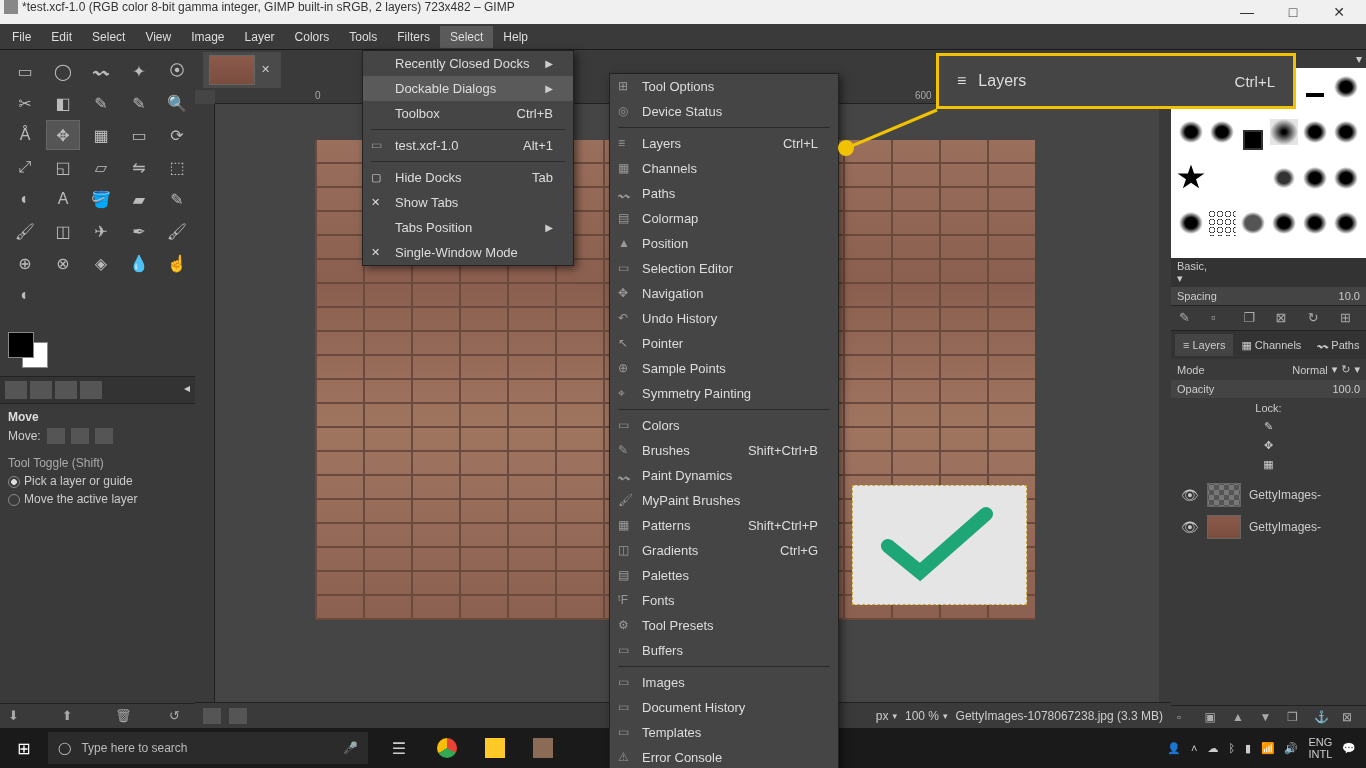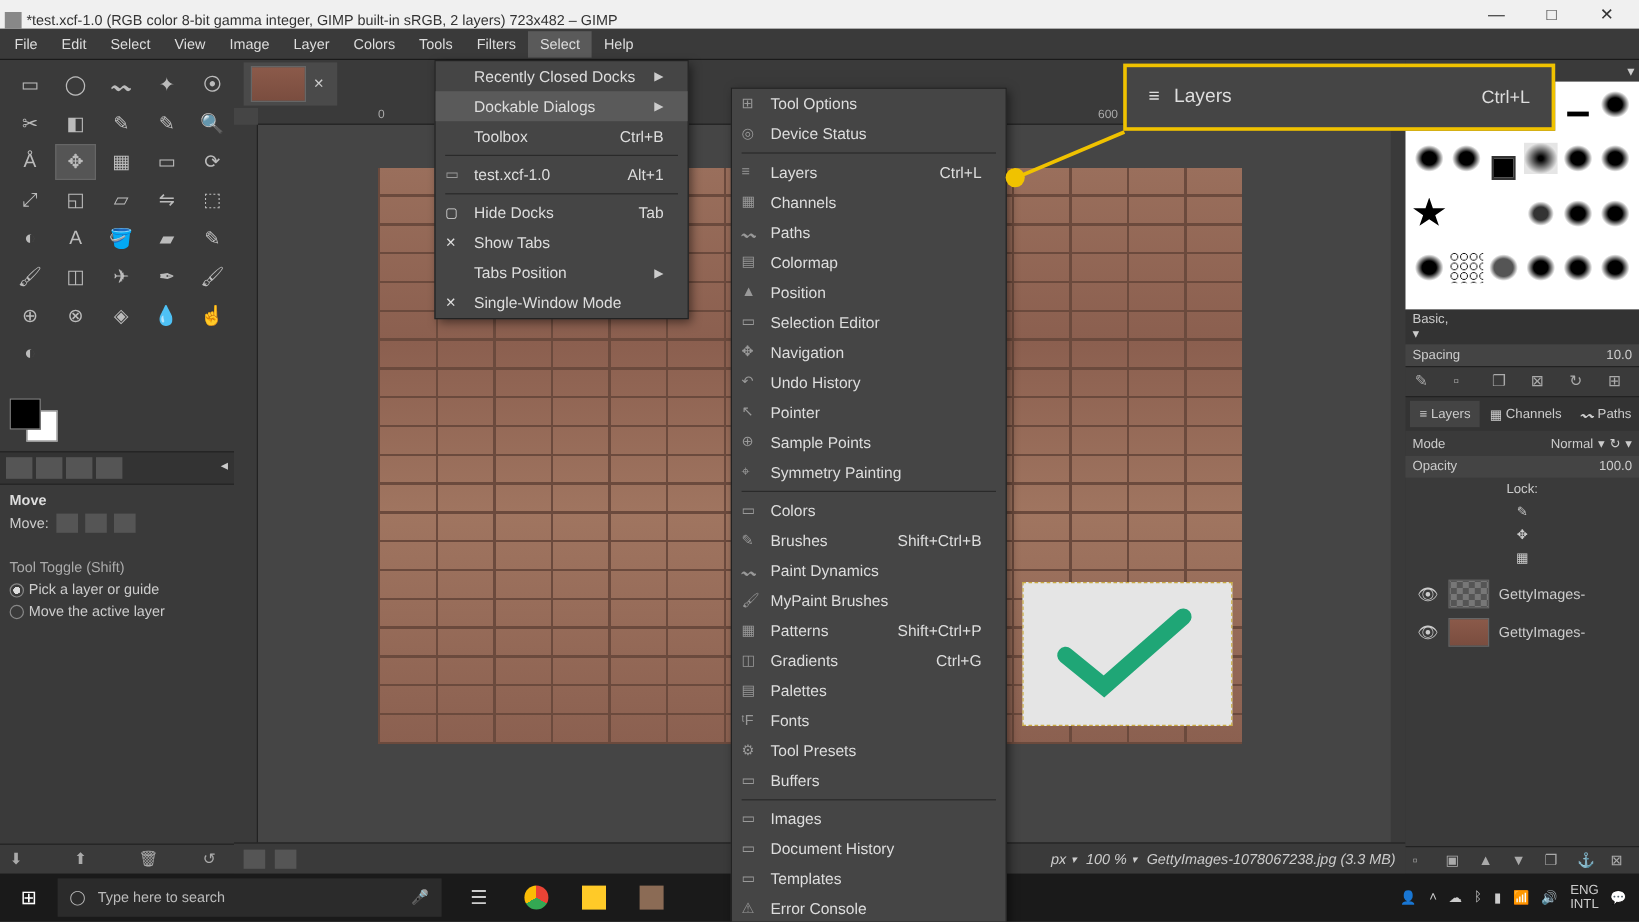--- a/index.html
+++ b/index.html
@@ -1,17 +1,17 @@
 <!DOCTYPE html>
 <html><head>
 <meta charset="utf-8">
 <style>
 *{margin:0;padding:0;box-sizing:border-box;font-family:'Segoe UI',Tahoma,sans-serif;}
 body{background:#2a2a2a;color:#ccc;font-size:12px;width:1366px;height:768px;overflow:hidden;position:relative;}
-.titlebar{height:24px;background:#f0f0f0;color:#333;display:flex;align-items:flex-end;padding:0 4px;justify-content:space-between;}
+.titlebar{height:24px;background:#f0f0f0;color:#333;display:flex;align-items:flex-start;padding:0 4px;justify-content:space-between;}
 .titlebar-left{display:flex;align-items:center;gap:4px;}
 .titlebar-icon{width:14px;height:14px;background:#888;}
 .winbtns{display:flex;}
 .winbtn{width:46px;height:24px;display:flex;align-items:center;justify-content:center;font-size:14px;color:#333;}
 .menubar{height:26px;background:#3a3a3a;display:flex;align-items:center;padding:0 2px;border-bottom:1px solid #1a1a1a;}
 .menuitem{padding:4px 10px;color:#ddd;}
 .menuitem.active{background:#5a5a5a;}
 .work{display:flex;height:678px;}
 .toolbox{width:195px;background:#3a3a3a;display:flex;flex-direction:column;}
 .tools{display:grid;grid-template-columns:repeat(5,36px);gap:2px;padding:6px 8px;}
@@ -19,21 +19,21 @@
 .tool.active{background:#555;border:1px solid #666;}
 .colorswatch{margin:10px 8px;position:relative;width:50px;height:40px;}
 .swatch-fg{position:absolute;width:26px;height:26px;background:#000;border:1px solid #888;left:0;top:6px;}
 .swatch-bg{position:absolute;width:26px;height:26px;background:#fff;border:1px solid #888;left:14px;top:16px;}
 .tabicons{display:flex;padding:4px 5px;gap:3px;background:#333;border-top:1px solid #222;}
 .tabicon{width:22px;height:18px;background:#555;}
 .tooloptions{padding:6px 8px;border-top:1px solid #222;}
 .toolopt-title{font-weight:bold;color:#ddd;margin-bottom:4px;}
 .toolopt-row{display:flex;align-items:center;gap:6px;margin:4px 0;}
 .smicon{width:18px;height:16px;background:#555;display:inline-block;}
-.toolopt-head{color:#aaa;margin-top:22px;}
+.toolopt-head{color:#aaa;margin-top:12px;}
 .radio{width:12px;height:12px;border-radius:50%;border:1px solid #888;display:inline-block;margin-right:4px;vertical-align:middle;}
 .radio.checked{background:radial-gradient(#ddd 40%,transparent 42%);}
 .canvas-area{flex:1;background:#454545;display:flex;flex-direction:column;position:relative;}
 .tabstrip{height:40px;background:#3a3a3a;display:flex;align-items:center;padding:4px 8px;}
 .imgtab{display:flex;align-items:center;gap:6px;padding:3px 6px;background:#4a4a4a;}
 .imgtab-thumb{width:46px;height:30px;background:linear-gradient(#8b5a4a,#7a4d3f);border:1px solid #666;}
 .closebtn{width:14px;height:14px;color:#ccc;font-size:11px;}
 .canvas-rulers{flex:1;position:relative;padding:14px 10px 10px 20px;}
 .ruler-h{position:absolute;top:0;left:20px;right:10px;height:14px;background:#3a3a3a;border-bottom:1px solid #222;}
 .ruler-v{position:absolute;top:14px;left:0;width:20px;bottom:10px;background:#3a3a3a;border-right:1px solid #222;}
@@ -320,21 +320,21 @@
       <span>▣</span>
       <span>▲</span>
       <span>▼</span>
       <span>❐</span>
       <span>⚓</span>
       <span>⊠</span>
     </div>
   </div>
 </div>
 
-<div class="statusbar" style="position:absolute;left:195px;right:195px;bottom:40px;font-style:italic;">
+<div class="statusbar" style="position:absolute;left:195px;right:195px;bottom:40px;">
   <span class="status-icon"></span>
   <span class="status-icon"></span>
   <span style="flex:1"></span>
   <span class="status-sel">
       <span>px</span>
       <span class="status-drop">▾</span>
     </span>
   <span class="status-sel">
       <span>100 %</span>
       <span class="status-drop">▾</span>

